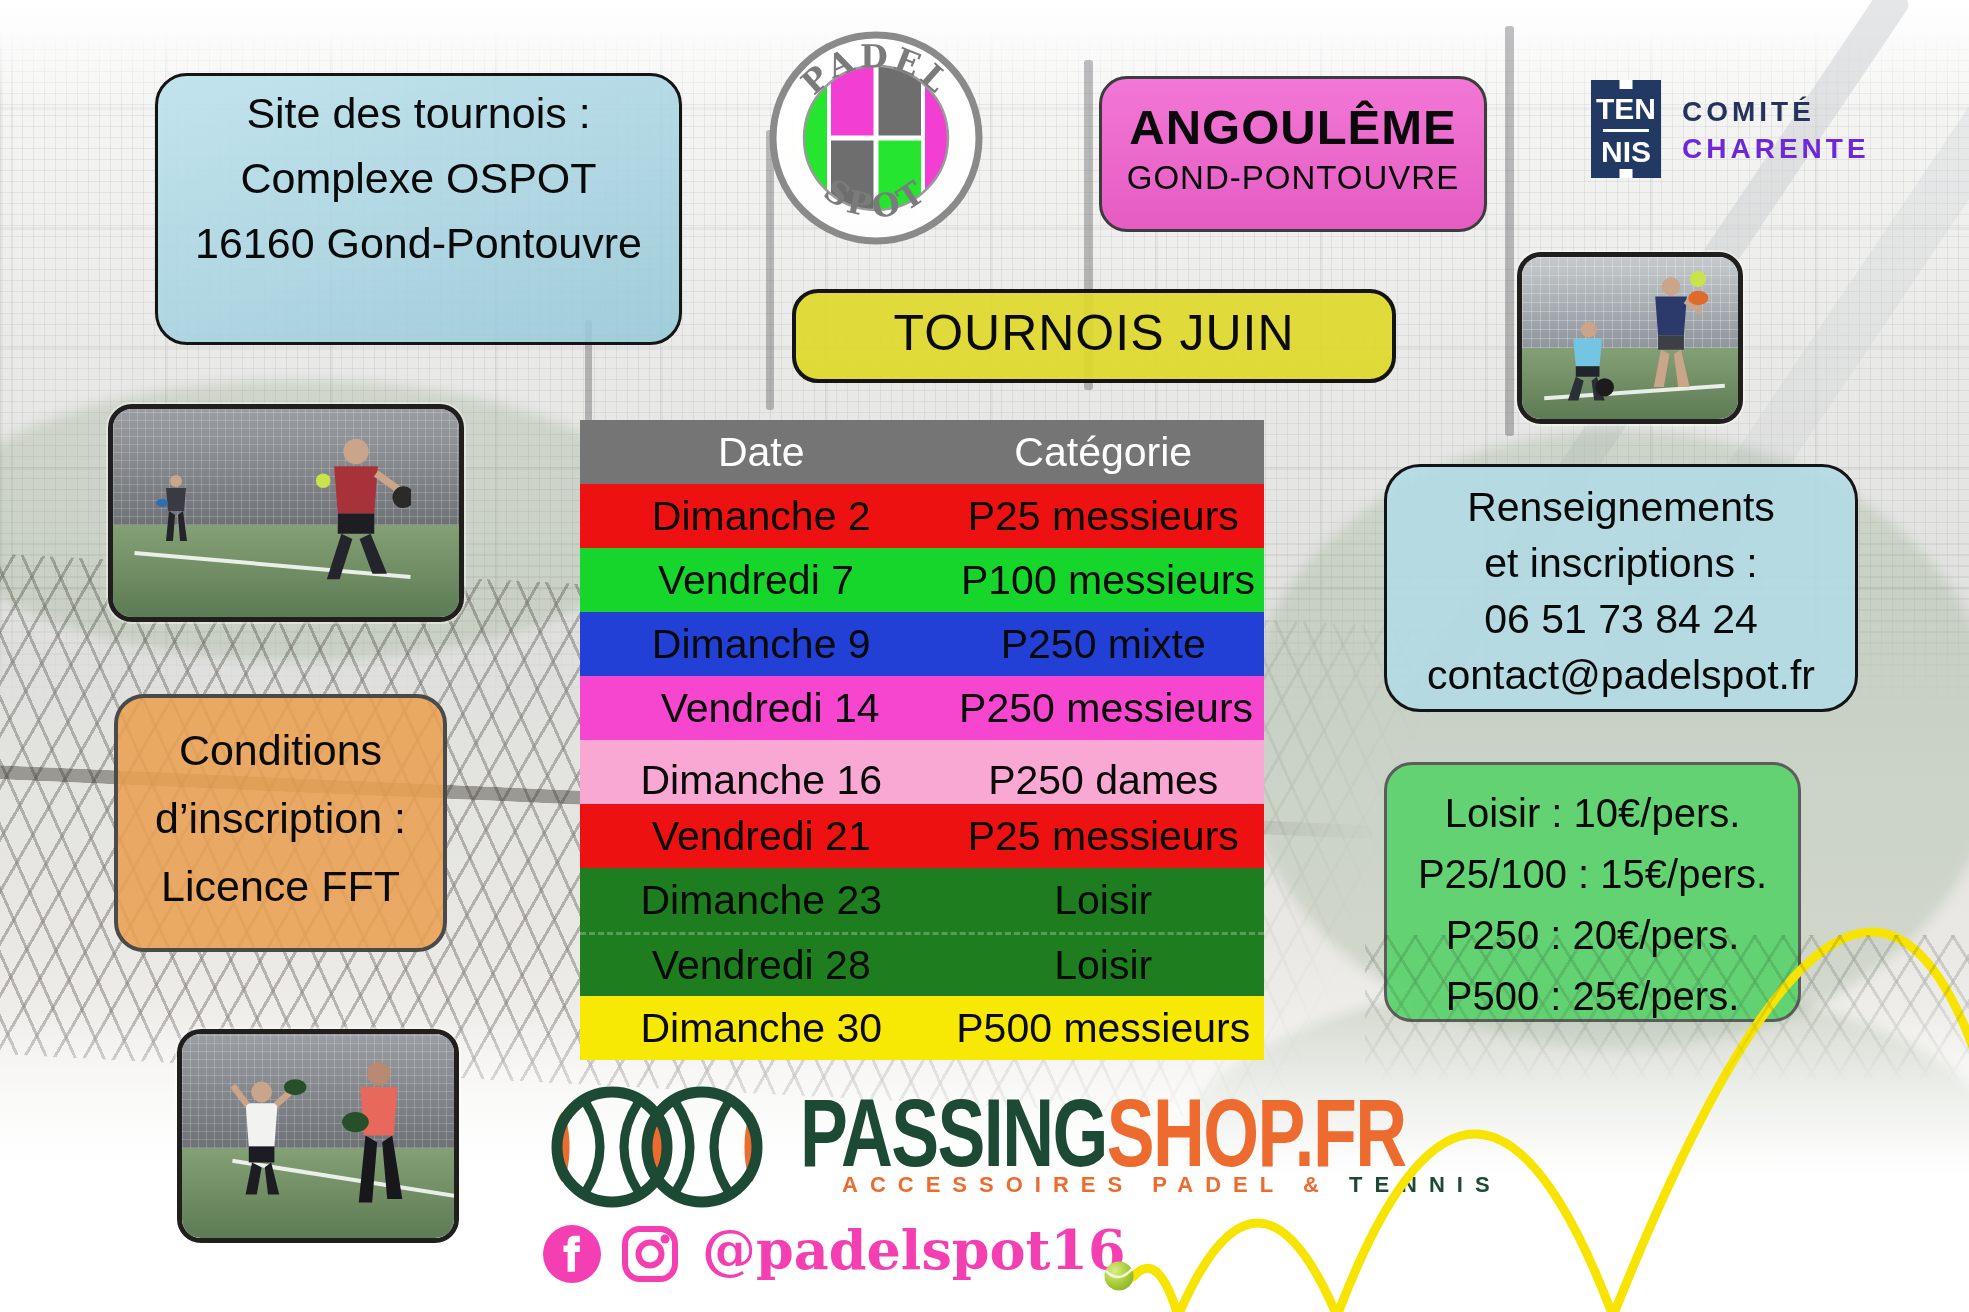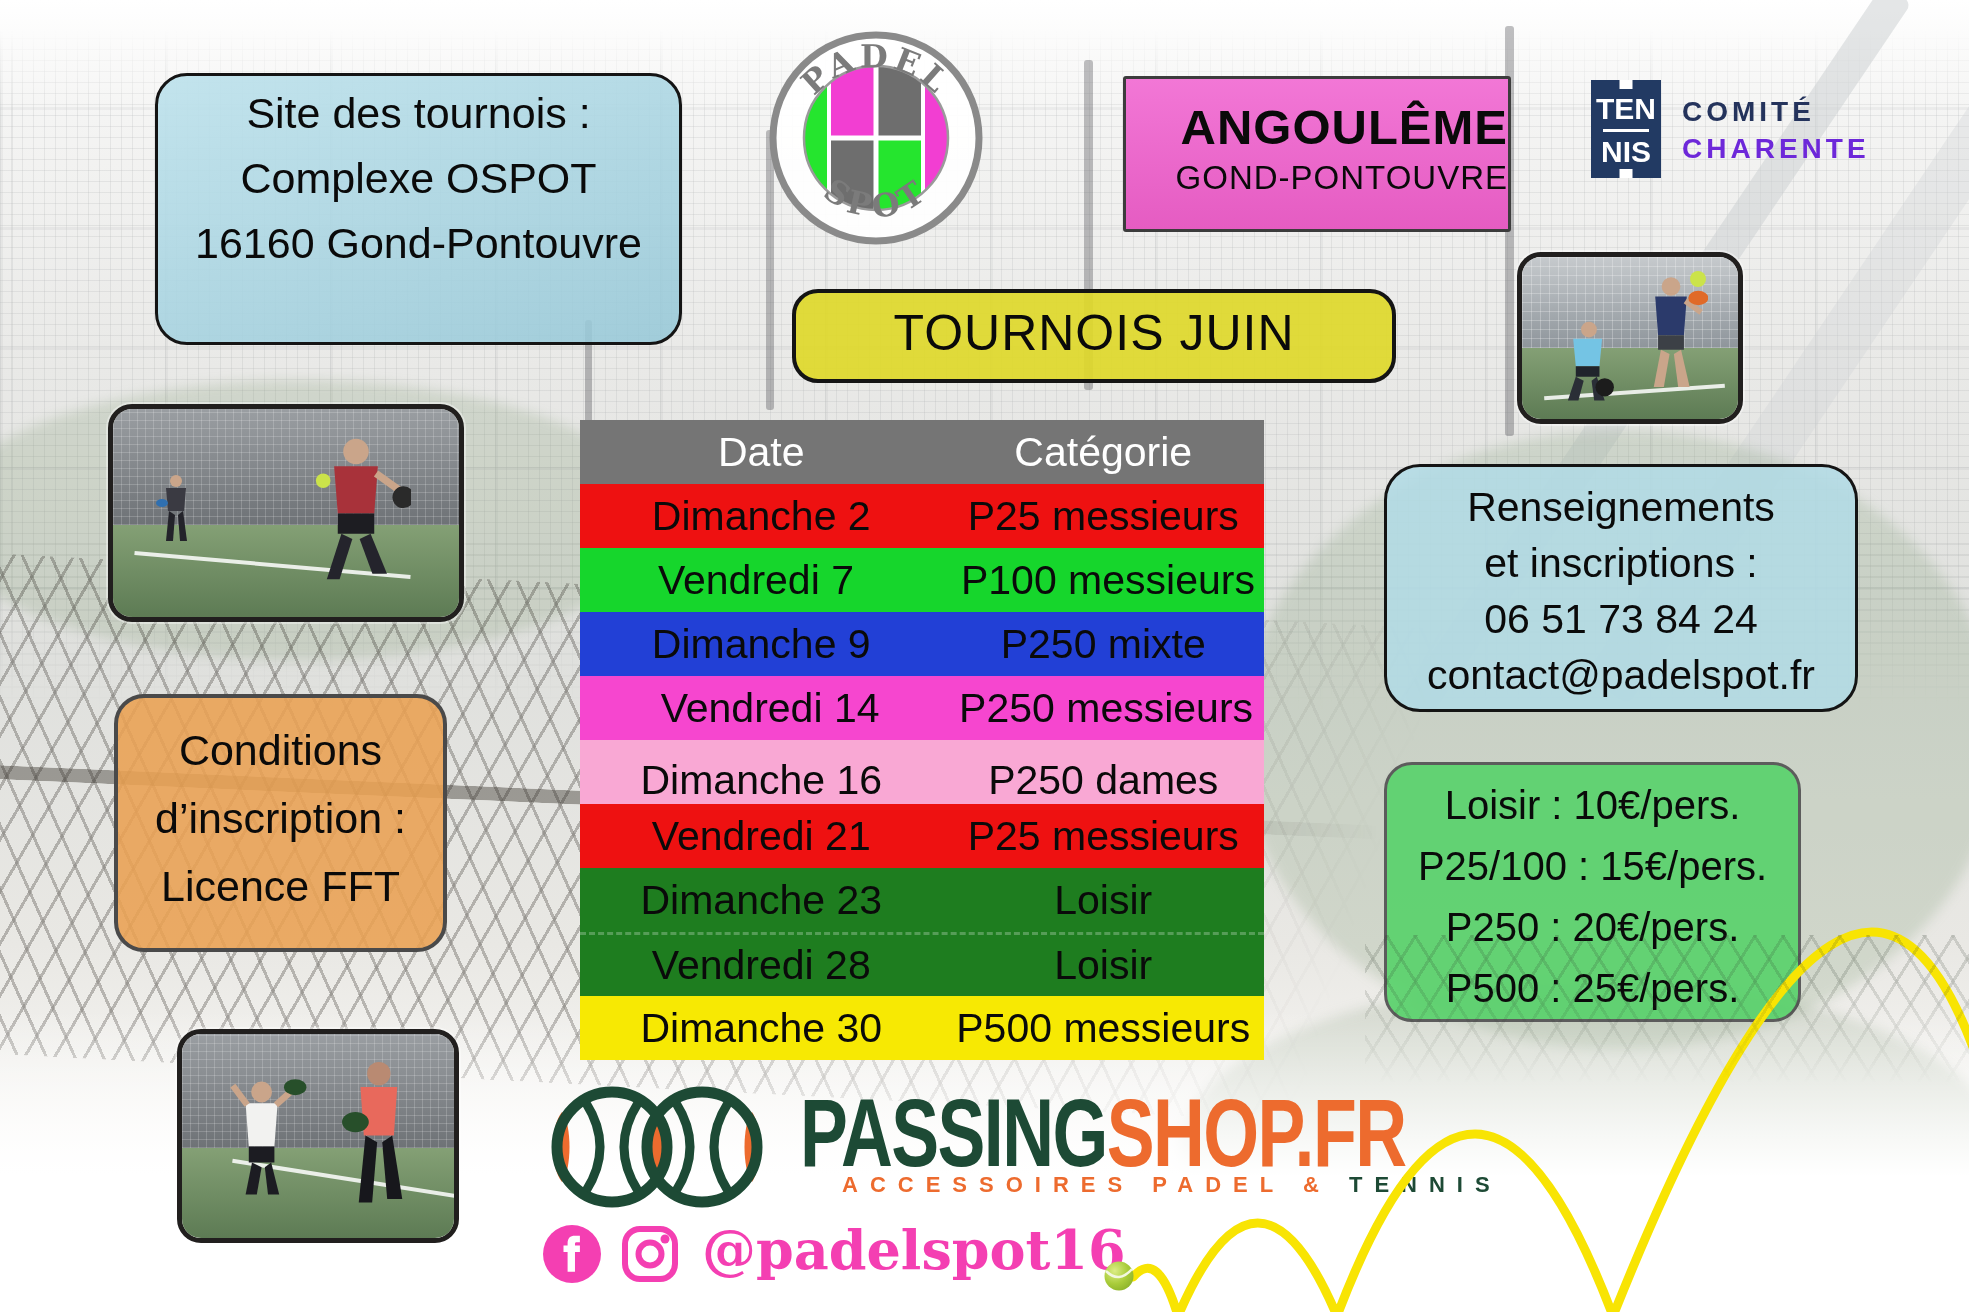--- a/index.html
+++ b/index.html
@@ -47,32 +47,32 @@
       repeating-linear-gradient(58deg,rgba(45,55,42,.5) 0 3px,transparent 3px 24px),
       repeating-linear-gradient(-58deg,rgba(45,55,42,.5) 0 3px,transparent 3px 24px);
     -webkit-mask:linear-gradient(180deg,#000 30%,transparent);mask:linear-gradient(180deg,#000 30%,transparent);}
 
   
   .box{position:absolute;z-index:20;border-radius:32px;text-align:center;}
   .box .ln{white-space:nowrap;}
   .site-box{left:155px;top:73px;width:527px;height:272px;border:3px solid #141414;
     background:linear-gradient(160deg,rgba(190,226,236,.92),rgba(148,199,215,.85));
     font-size:43px;line-height:65px;padding-top:5px;box-sizing:border-box;}
-  .loc-box{left:1123px;top:76px;width:382px;height:150px;border:3px solid #3c3c3c;border-radius:3px;
-    background:linear-gradient(180deg,#f277d6,#e55cc2);text-align:right;}
+  .loc-box{left:1099px;top:76px;width:382px;height:150px;border:3px solid #3c3c3c;border-radius:28px;
+    background:linear-gradient(180deg,#f277d6,#e55cc2);}
   .loc-city{font-size:49px;font-weight:600;margin-top:20px;letter-spacing:1px;}
   .loc-district{font-size:33px;font-weight:500;margin-top:4px;letter-spacing:1px;}
   .banner-box{left:792px;top:289px;width:596px;height:86px;border:4px solid #141414;border-radius:26px;
     background:rgba(222,216,42,.92);font-size:50px;line-height:80px;letter-spacing:1px;}
   .cond-box{left:114px;top:694px;width:333px;height:258px;border:4px solid #4a4a4a;border-radius:30px;
     background:rgba(233,161,82,.88);font-size:43px;line-height:68px;padding-top:18px;box-sizing:border-box;}
   .info-box{left:1384px;top:464px;width:474px;height:248px;border:3px solid #141414;border-radius:36px;
     background:rgba(178,219,229,.88);font-size:41px;line-height:56px;padding-top:12px;box-sizing:border-box;}
   .price-box{left:1384px;top:762px;width:417px;height:260px;border:3px solid #5c5c5c;border-radius:28px;
-    background:rgba(86,210,105,.90);font-size:40px;line-height:61px;padding-top:10px;box-sizing:border-box;}
+    background:rgba(86,210,105,.90);font-size:40px;line-height:61px;padding-top:18px;box-sizing:border-box;}
 
   
   .schedule{position:absolute;left:580px;top:420px;width:684px;z-index:20;}
   .t-row{display:flex;height:64px;align-items:center;box-sizing:border-box;}
   .t-head{background:#757575;color:#fff;font-size:43px;}
   .t-cell{text-align:center;font-size:41px;}
   .t-date{width:53%;}
   .t-cat{width:47%;}
 
   

